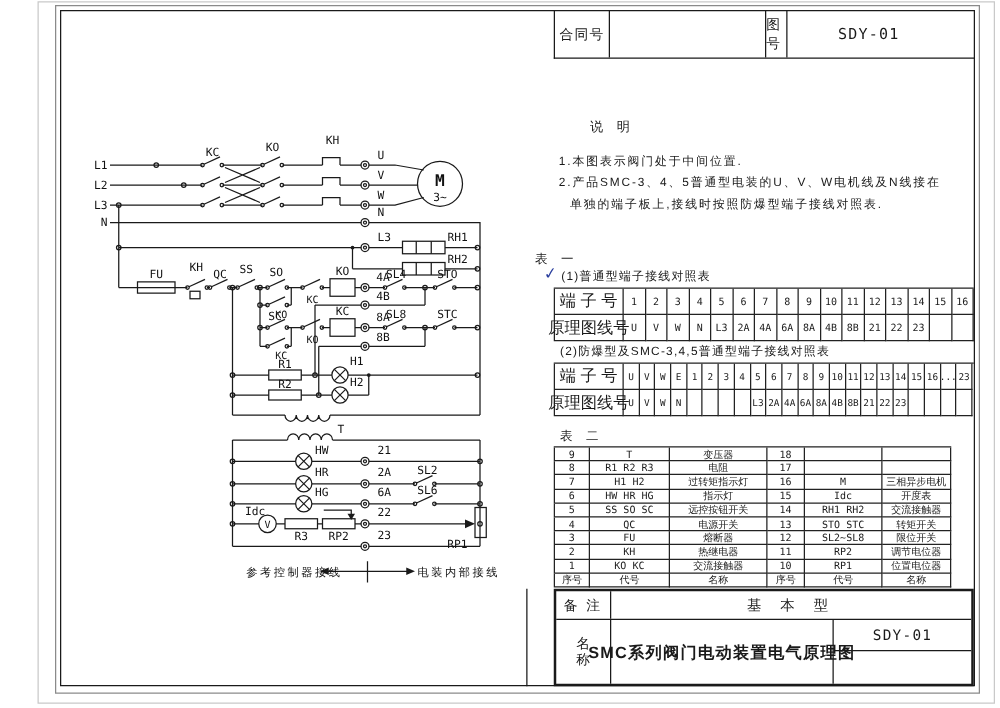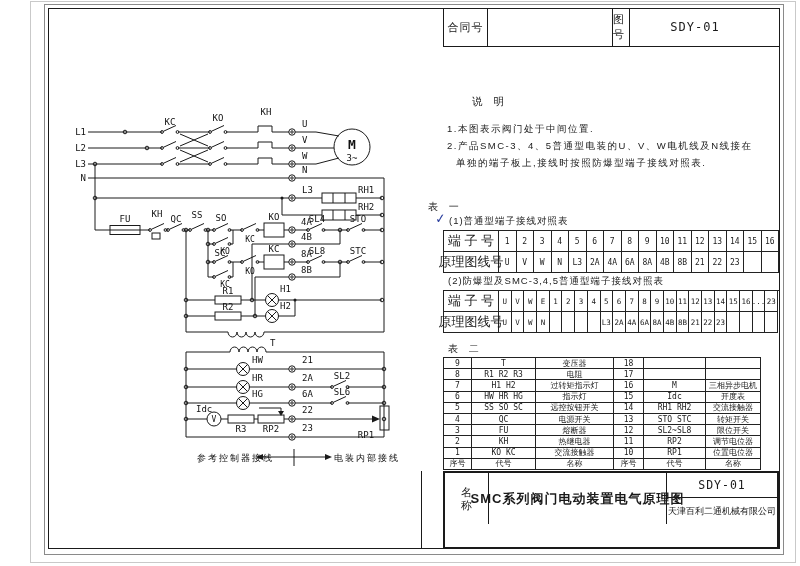--- a/index.html
+++ b/index.html
@@ -257,29 +257,32 @@
       <div class="c i1">代号</div>
       <div class="c i2">名称</div>
       <div class="c i3">序号</div>
       <div class="c i4">代号</div>
       <div class="c i5">名称</div>
     </div>
 </div>
 
 <div class="abs vline421"></div>
 <div class="abs tb">
+  <div class="r1">
+    <div class="lab">备 注</div>
+    <div class="val">基 本 型</div>
+  </div>
   <div class="r2">
     <div class="lab">
       <span>名</span>
       <span>称</span>
     </div>
     <div class="ttl">SMC系列阀门电动装置电气原理图</div>
     <div class="rt">
       <div class="no">SDY-01</div>
-      <div class="co">天津百利二通机械有限公司</div>
     </div>
   </div>
 </div>
 
 <svg width="800" height="566" viewBox="0 0 800 566">
   <defs>
     <g id="term">
         <circle r="3.2" class="s"></circle>
         <circle r="1.2" class="s"></circle>
       </g>

